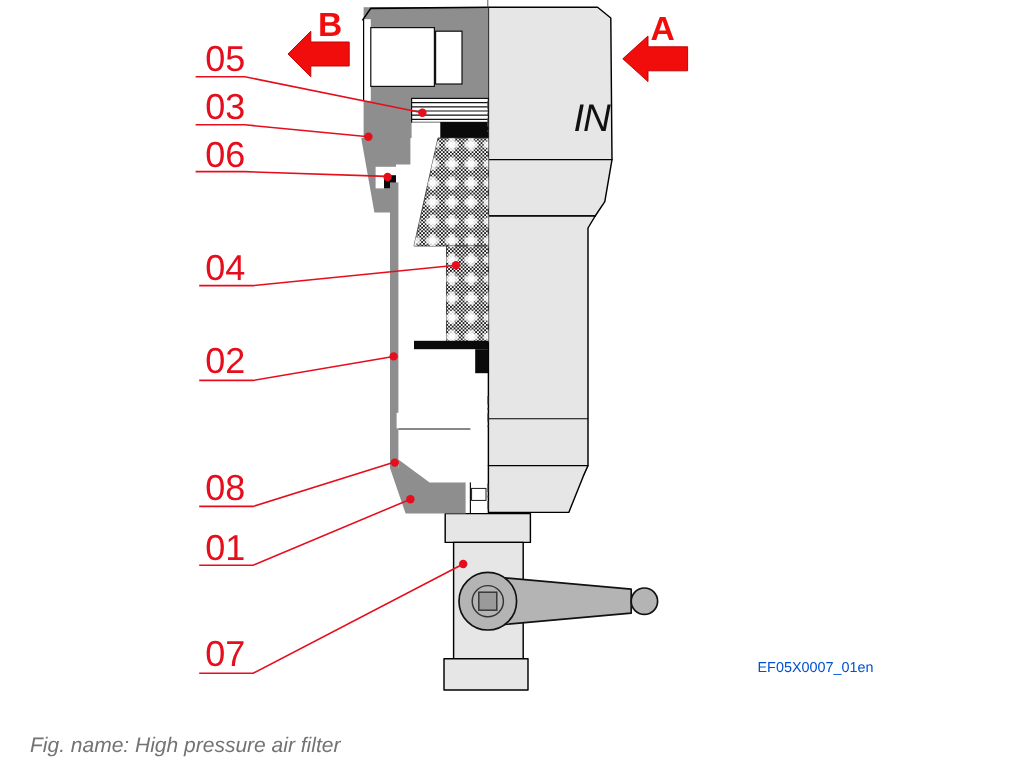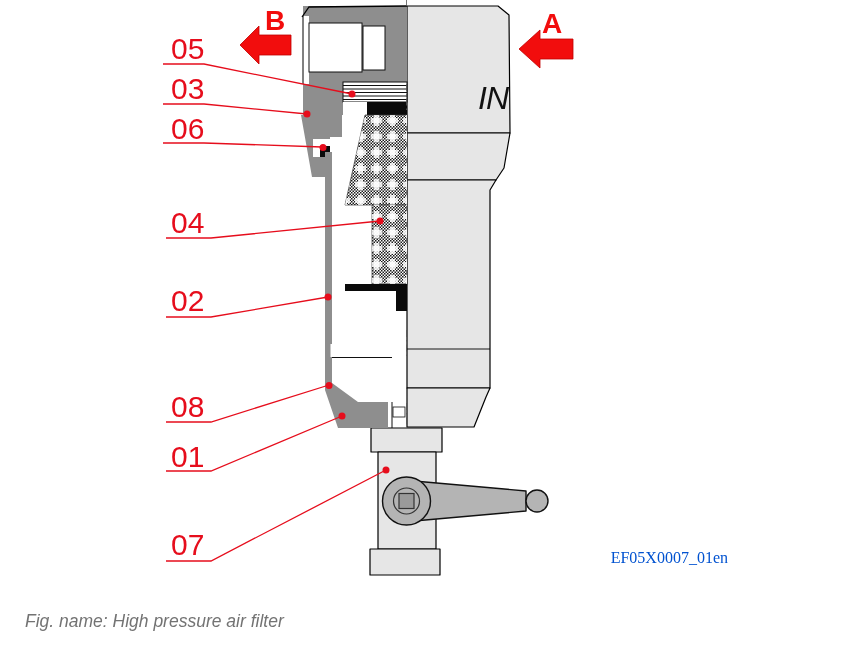--- a/index.html
+++ b/index.html
@@ -6,21 +6,21 @@
   .canvas{
     position:relative;width:730px;height:650px;background:#ffffff;overflow:hidden;
     font-family:"Liberation Sans",sans-serif;
   }
   .canvas svg{position:absolute;left:0;top:0;}
   .callout-num{font-family:"Liberation Sans",sans-serif;font-size:30px;fill:#e60d1c;}
   .flow-letter{font-family:"Liberation Sans",sans-serif;font-size:28px;font-weight:bold;fill:#f20d0d;}
   .in-label{font-family:"Liberation Sans",sans-serif;font-size:32px;font-style:italic;fill:#111;letter-spacing:-1px;}
   .doc-code{
     position:absolute;top:549px;right:2px;text-align:right;
-    font-size:16px;color:#0052d0;font-family:Liberation Serif, serif;
+    font-size:12px;color:#0052d0;
   }
   .caption{
     position:absolute;left:25px;top:611px;
     font-size:17.5px;font-style:italic;color:#737373;
   }
   .leader{stroke:#e60d1c;stroke-width:1.3;fill:none;}
   .dot{fill:#e60d1c;stroke:none;}
   .ext{fill:#e6e6e6;stroke:#000;stroke-width:1.2;stroke-linejoin:round;}
   .sec{fill:#8e8e8e;stroke:none;}
   .cav{fill:#ffffff;}

